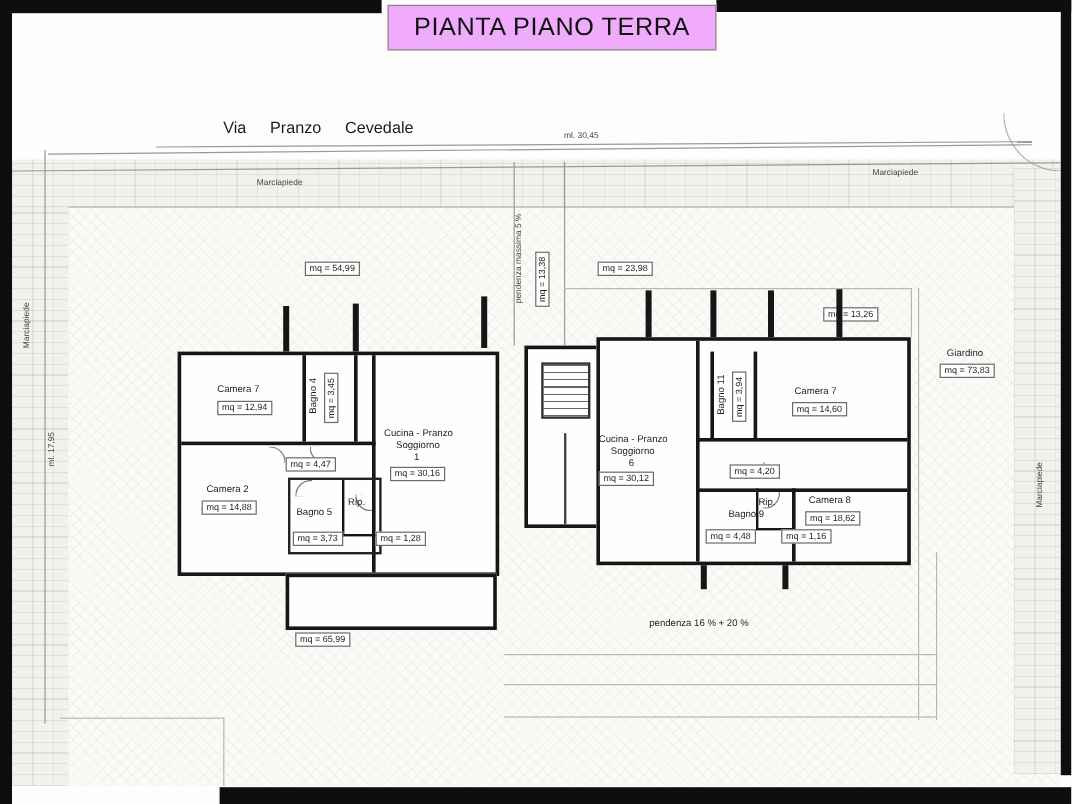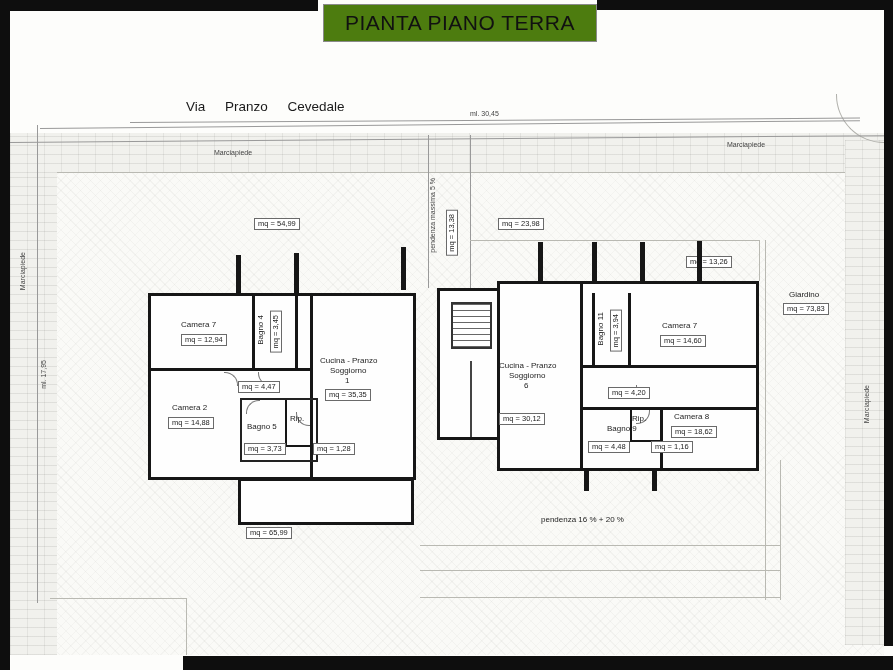--- a/index.html
+++ b/index.html
@@ -18,21 +18,21 @@
   .thin{position:absolute;background:#b9b9b2;}
   .midline{position:absolute;background:#999;}
   .frame{position:absolute;background:#0e0e0e;}
   .texture-plot{position:absolute;background-color:#fafaf7;
     background-image:repeating-linear-gradient(45deg, rgba(90,90,80,0.05) 0 1px, transparent 1px 7px),
                      repeating-linear-gradient(-45deg, rgba(90,90,80,0.04) 0 1px, transparent 1px 7px);}
   .texture-walk{position:absolute;background-color:#f1f1ed;
     background-image:repeating-linear-gradient(0deg, rgba(60,60,55,0.10) 0 1px, transparent 1px 9px),
                      repeating-linear-gradient(90deg, rgba(60,60,55,0.08) 0 1px, transparent 1px 17px);}
   .titlebox{position:absolute;left:323px;top:4px;width:272px;height:36px;border:1px solid #8a8a8a;
-            background:#4d7c0f;display:flex;align-items:center;justify-content:center;
+            background:#f0abfc;display:flex;align-items:center;justify-content:center;
             font-size:21px;letter-spacing:0.5px;color:#111;}
   .streetname{position:absolute;left:186px;top:99px;font-size:13.5px;word-spacing:16px;color:#1a1a1a;}
   .stair{position:absolute;border:2px solid #333;box-sizing:border-box;
          background-image:repeating-linear-gradient(0deg,#666 0 1px, transparent 1px 6px);}
   .arc{position:absolute;width:13px;height:13px;border:1px solid #777;border-right:none;border-top:none;
        border-bottom-left-radius:13px;}
   .curve{position:absolute;width:50px;height:48px;border-left:1px solid #b0b0ab;border-bottom:1px solid #b0b0ab;
          border-bottom-left-radius:48px;}
 </style>
 </head>
@@ -144,26 +144,26 @@
   <div class="mqbox" style="left:238px;top:381px;">mq = 4,47</div>
   <div class="lbl" style="left:172px;top:403px;">Camera 2</div>
   <div class="mqbox" style="left:168px;top:417px;">mq = 14,88</div>
   <div class="lbl" style="left:247px;top:422px;">Bagno 5</div>
   <div class="mqbox" style="left:244px;top:443px;">mq = 3,73</div>
   <div class="lbl" style="left:290px;top:414px;">Rip.</div>
   <div class="mqbox" style="left:313px;top:443px;text-align:right;">mq = 1,28</div>
   <div class="lbl" style="left:320px;top:356px;">Cucina - Pranzo</div>
   <div class="lbl" style="left:330px;top:366px;">Soggiorno</div>
   <div class="lbl" style="left:345px;top:376px;">1</div>
-  <div class="mqbox" style="left:325px;top:389px;">mq = 35,35</div>
+  <div class="mqbox" style="left:325px;top:389px;">mq = 30,16</div>
 
   <div class="lbl" style="left:499px;top:361px;">Cucina - Pranzo</div>
   <div class="lbl" style="left:509px;top:371px;">Soggiorno</div>
   <div class="lbl" style="left:524px;top:381px;">6</div>
-  <div class="mqbox" style="left:499px;top:393px;margin-top:20px;">mq = 30,12</div>
+  <div class="mqbox" style="left:499px;top:393px;">mq = 30,12</div>
   <div class="lbl vt" style="left:596px;top:312px;">Bagno 11</div>
   <div class="mqbox vt" style="left:610px;top:310px;">mq = 3,94</div>
   <div class="lbl" style="left:662px;top:321px;">Camera 7</div>
   <div class="mqbox" style="left:660px;top:335px;">mq = 14,60</div>
   <div class="mqbox" style="left:608px;top:387px;">mq = 4,20</div>
   <div class="lbl" style="left:591px;top:424px;padding-left:16px;">Bagno 9</div>
   <div class="mqbox" style="left:588px;top:441px;">mq = 4,48</div>
   <div class="lbl" style="left:632px;top:414px;">Rip.</div>
   <div class="mqbox" style="left:651px;top:441px;">mq = 1,16</div>
   <div class="lbl" style="left:674px;top:412px;">Camera 8</div>

